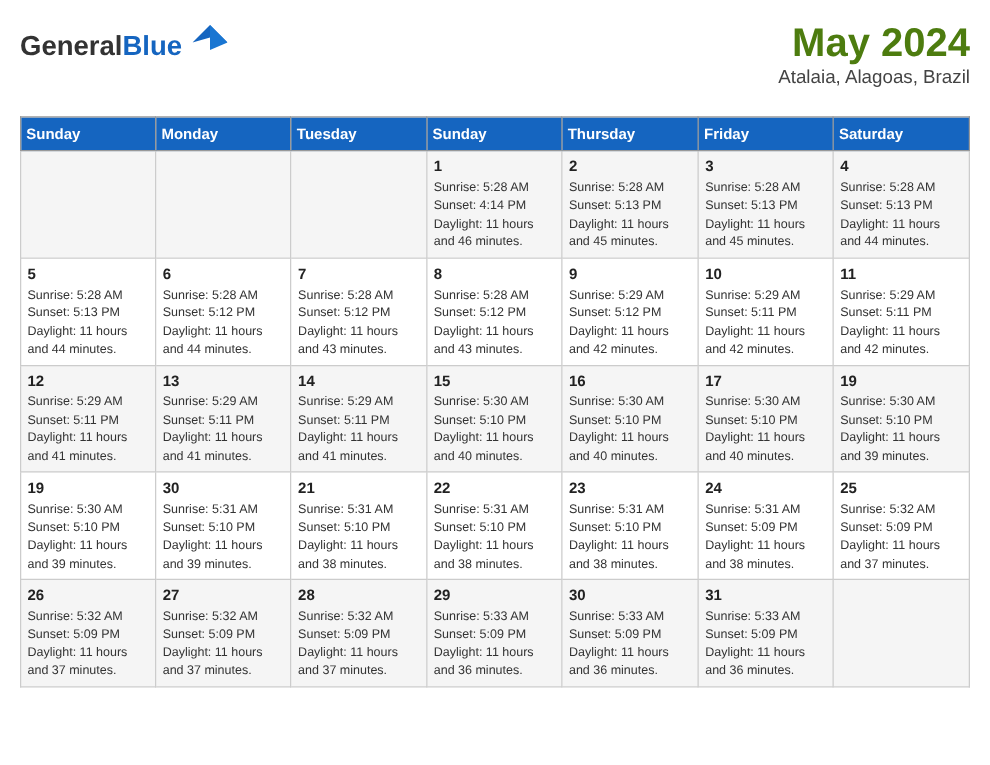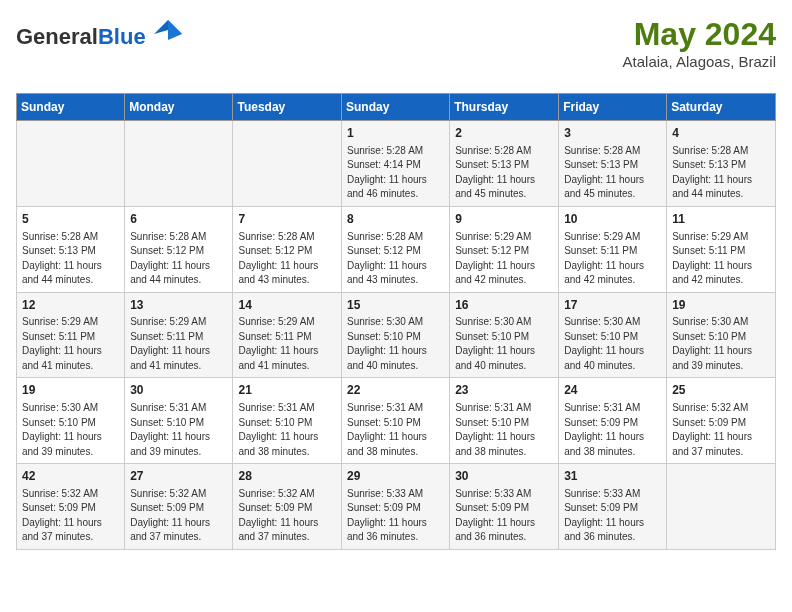--- a/index.html
+++ b/index.html
@@ -276,21 +276,21 @@
         </td>
         <td>
           <span class="day-num">25</span>
           <div class="cell-info">Sunrise: 5:32 AM
 Sunset: 5:09 PM
 Daylight: 11 hours and 37 minutes.</div>
         </td>
       </tr>
       <tr>
         <td>
-          <span class="day-num">42</span>
+          <span class="day-num">26</span>
           <div class="cell-info">Sunrise: 5:32 AM
 Sunset: 5:09 PM
 Daylight: 11 hours and 37 minutes.</div>
         </td>
         <td>
           <span class="day-num">27</span>
           <div class="cell-info">Sunrise: 5:32 AM
 Sunset: 5:09 PM
 Daylight: 11 hours and 37 minutes.</div>
         </td>

